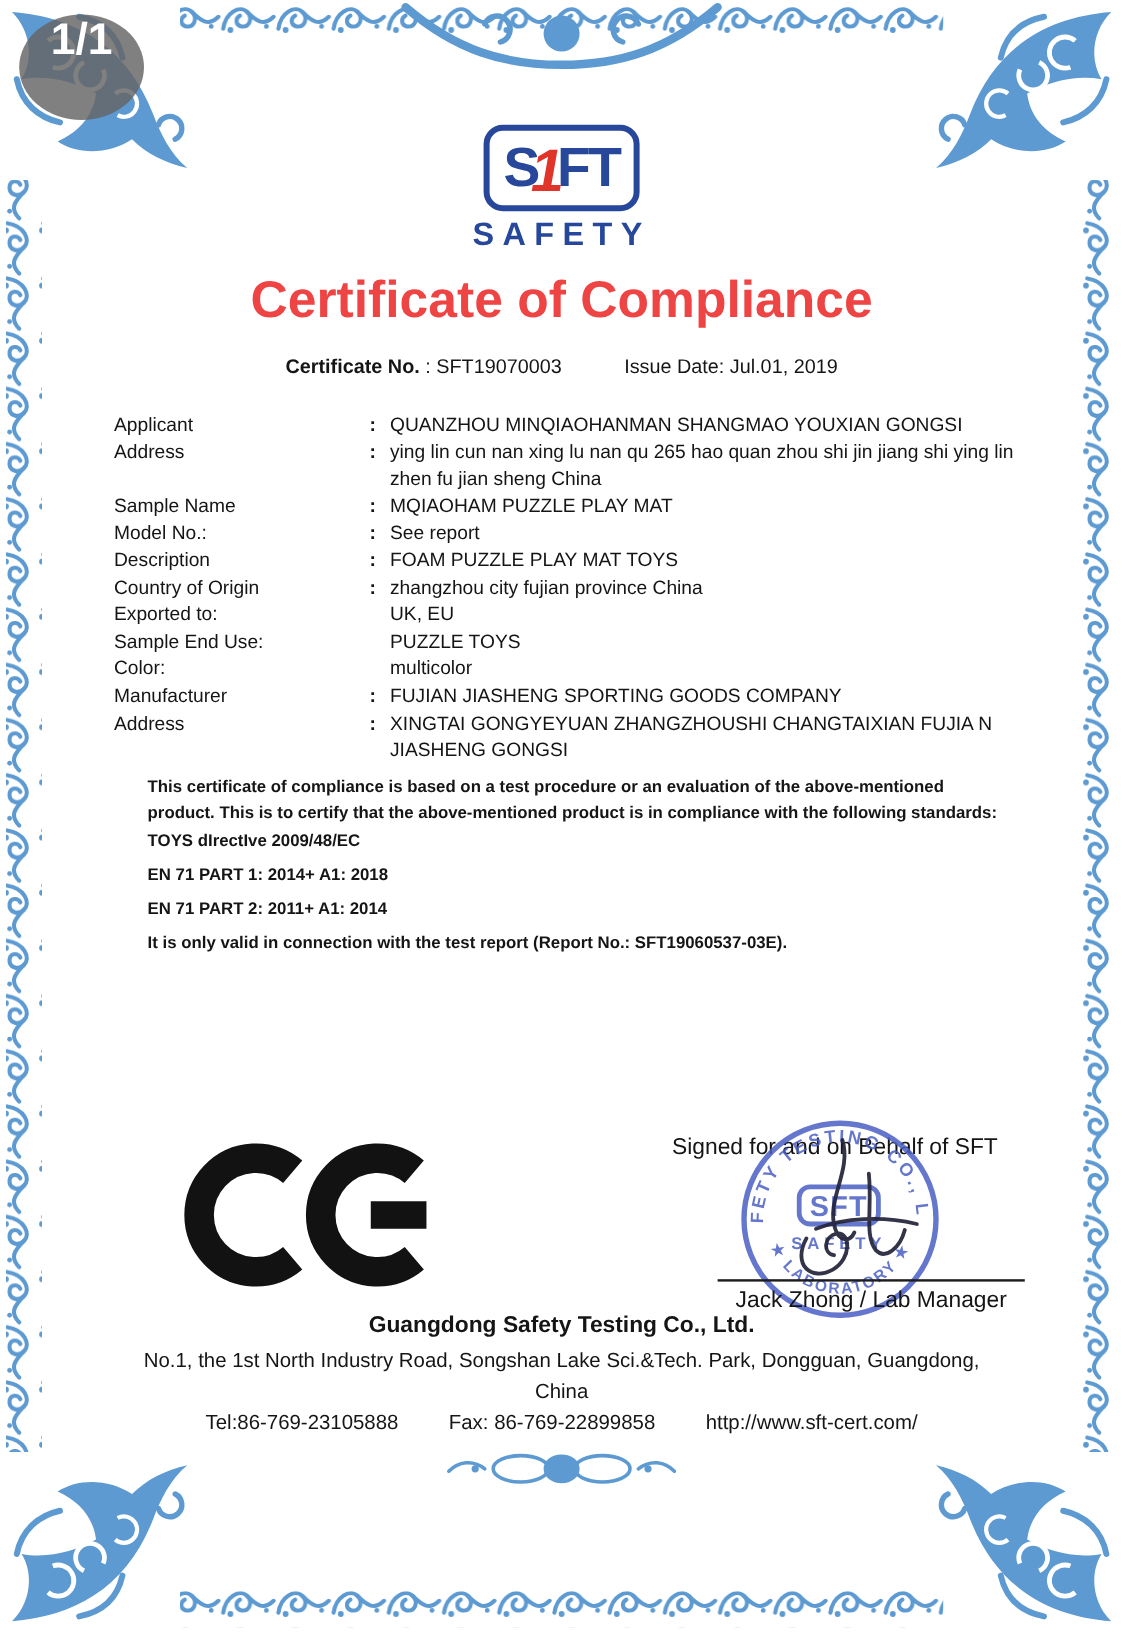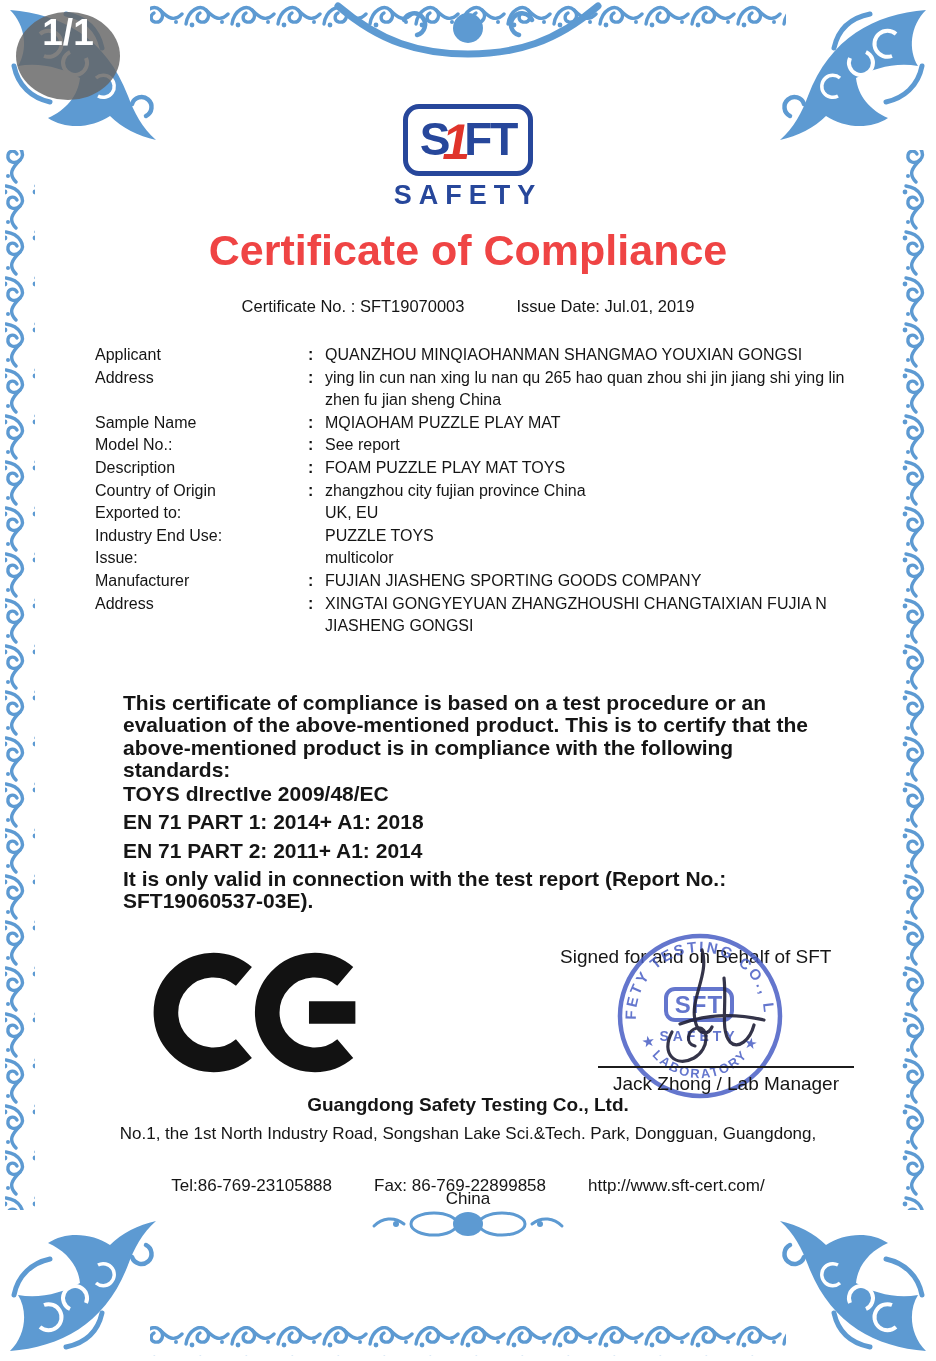--- a/index.html
+++ b/index.html
@@ -38,49 +38,49 @@
 
   .doc-title{
     position:absolute;top:226px;left:0;width:100%;
     text-align:center;font-size:43px;font-weight:bold;color:#ef4444;
   }
 
   .cert-line{
     position:absolute;top:297px;left:0;width:100%;
     display:flex;justify-content:center;gap:52px;font-size:16.5px;
   }
-  .cert-line .b{font-weight:normal;}
+  .cert-line .b{font-weight:bold;}
 
   
   .fields{position:absolute;top:344px;left:95px;width:762px;}
   .frow{display:grid;grid-template-columns:213px 17px 1fr;line-height:22.6px;font-size:16px;}
   .frow .lab{font-weight:normal;}
   .frow .sep{font-weight:bold;}
   .frow .val{}
 
   
-  .statement{position:absolute;top:692px;left:123px;width:722px;font-size:21px;font-weight:bold;}
+  .statement{position:absolute;top:644px;left:123px;width:722px;font-size:14px;font-weight:bold;}
   .statement .intro{line-height:22.4px;}
   .std{margin-top:7px;line-height:21.5px;}
   .std0{margin-top:1px;}
   .validity{margin-top:7px;line-height:21.5px;}
 
   
   .ce{position:absolute;left:148px;top:946px;}
 
   
   .signed-for{position:absolute;left:560px;top:946px;font-size:19px;}
   .stamp{position:absolute;left:612px;top:928px;}
   .sig-line{position:absolute;left:598px;top:1066px;width:256px;border-top:2px solid #1c1c1c;}
   .signer{position:absolute;left:580px;top:1073px;width:292px;text-align:center;font-size:19px;}
 
   
   .f-company{position:absolute;top:1094px;left:0;width:100%;text-align:center;font-size:19px;font-weight:bold;}
   .f-addr1{position:absolute;top:1124px;left:0;width:100%;text-align:center;font-size:17px;}
-  .f-addr2{position:absolute;top:1150px;left:0;width:100%;text-align:center;font-size:17px;margin-top:39px;}
+  .f-addr2{position:absolute;top:1150px;left:0;width:100%;text-align:center;font-size:17px;}
   .f-tel{position:absolute;top:1176px;left:0;width:100%;display:flex;justify-content:center;gap:42px;font-size:17px;}
 </style>
 </head>
 <body>
 
 <div class="page">
 
   <svg class="border-svg" width="936" height="1361" viewBox="0 0 936 1361" aria-hidden="true">
     <defs>
       <g id="tile">
@@ -190,26 +190,26 @@
         <span class="lab">Country of Origin</span>
         <span class="sep">:</span>
         <span class="val">zhangzhou city fujian province China</span>
       </div>
       <div class="frow">
         <span class="lab">Exported to:</span>
         <span class="sep"></span>
         <span class="val">UK, EU</span>
       </div>
       <div class="frow">
-        <span class="lab">Industry End Use:</span>
+        <span class="lab">Sample End Use:</span>
         <span class="sep"></span>
         <span class="val">PUZZLE TOYS</span>
       </div>
       <div class="frow">
-        <span class="lab">Issue:</span>
+        <span class="lab">Color:</span>
         <span class="sep"></span>
         <span class="val">multicolor</span>
       </div>
       <div class="frow">
         <span class="lab">Manufacturer</span>
         <span class="sep">:</span>
         <span class="val">FUJIAN JIASHENG SPORTING GOODS COMPANY</span>
       </div>
       <div class="frow">
         <span class="lab">Address</span>

